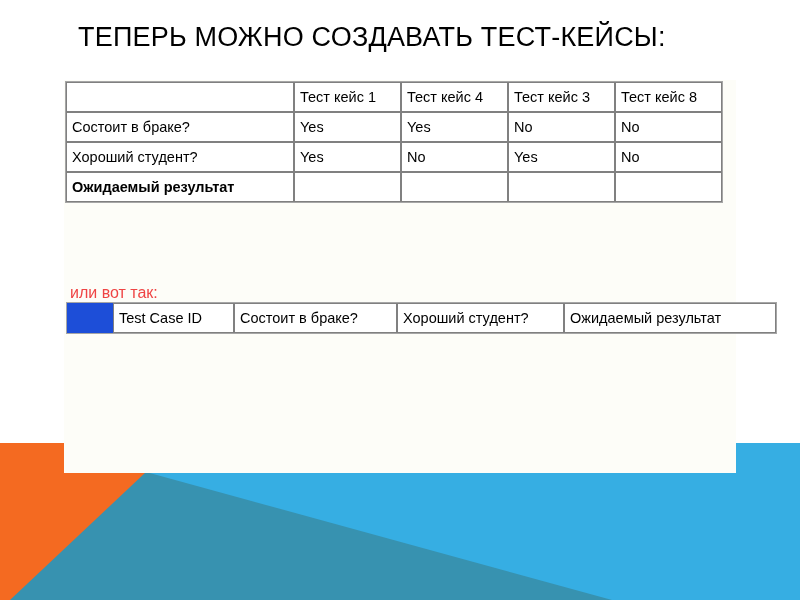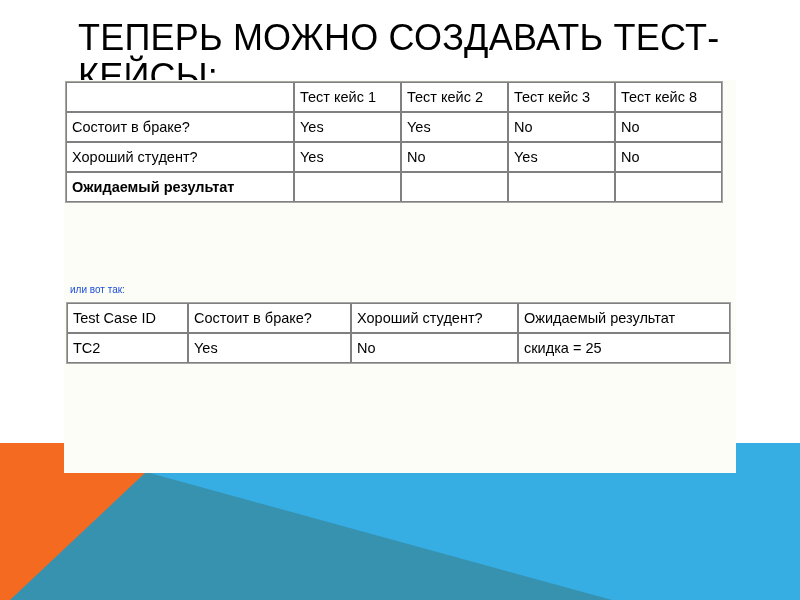--- a/index.html
+++ b/index.html
@@ -25,21 +25,21 @@
     height: 600px;
     pointer-events: none;
   }
 
   
   #title {
     position: absolute;
     left: 78px;
     top: 18px;
     width: 660px;
-    font-size: 36px;
+    font-size: 27px;
     line-height: 39px;
     font-weight: normal;
     color: #000000;
     letter-spacing: 0.2px;
     text-transform: uppercase;
     white-space: pre-line;
     z-index: 1;
   }
 
   
@@ -94,30 +94,31 @@
   #table1 col.c1 { width: 107px; }
   #table1 col.c2 { width: 107px; }
   #table1 col.c3 { width: 107px; }
   #table1 col.c4 { width: 107px; }
 
   
   #caption {
     position: absolute;
     left: 6px;
     top: 204px;
-    font-size: 10px;
-    color: #1d4ed8;
+    font-size: 16px;
+    color: #ef4444;
   }
 
   
   #table2 {
     position: absolute;
     left: 2px;
     top: 222px;
     width: 663px;
+    padding-left: 46px;
   }
   #table2 col.d0 { width: 121px; }
   #table2 col.d1 { width: 163px; }
   #table2 col.d2 { width: 167px; }
   #table2 col.d3 { width: 212px; }
 </style>
 </head>
 <body>
 
 <div id="slide">
@@ -137,21 +138,21 @@
         <col class="c0">
           <col class="c1">
           <col class="c2">
           <col class="c3">
           <col class="c4">
       </colgroup>
       <thead>
         <tr>
           <th></th>
           <th>Тест кейс 1</th>
-          <th>Тест кейс 2</th>
+          <th>Тест кейс 4</th>
           <th>Тест кейс 3</th>
           <th>Тест кейс 8</th>
         </tr>
       </thead>
       <tbody>
         <tr>
           <td>Состоит в браке?</td>
           <td>Yes</td>
           <td>Yes</td>
           <td>No</td>
@@ -185,23 +186,17 @@
       </colgroup>
       <thead>
         <tr>
           <th>Test Case ID</th>
           <th>Состоит в браке?</th>
           <th>Хороший студент?</th>
           <th>Ожидаемый результат</th>
         </tr>
       </thead>
       <tbody>
-        <tr>
-          <td>TC2</td>
-          <td>Yes</td>
-          <td>No</td>
-          <td>скидка = 25</td>
-        </tr>
       </tbody>
     </table>
 
   </div>
 </div>
 
 </body></html>

